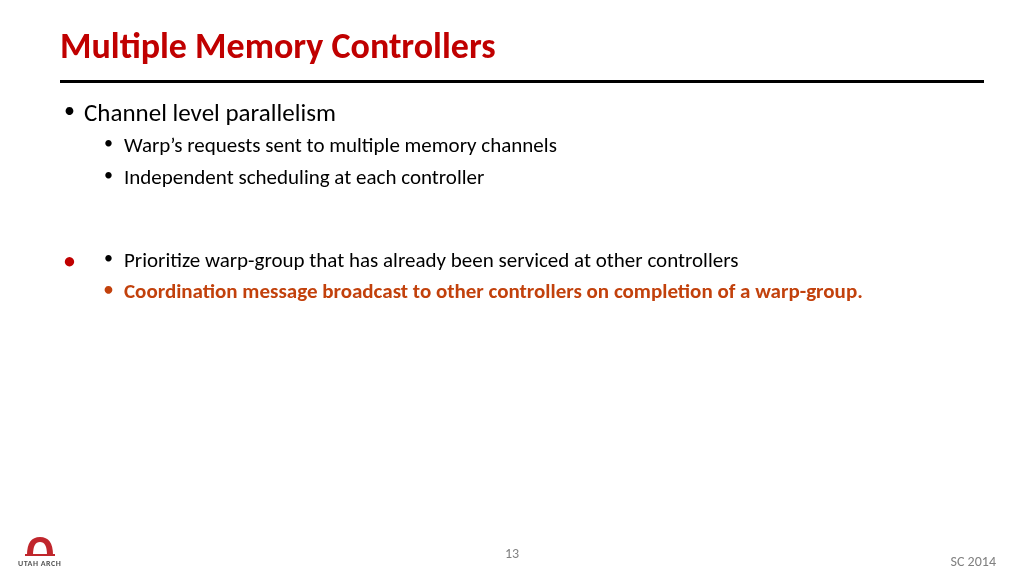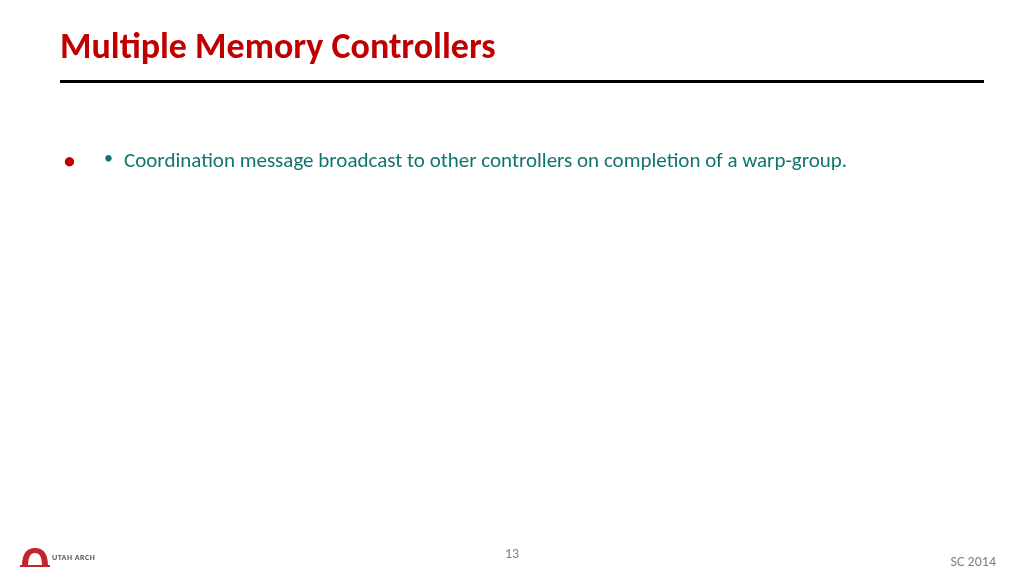--- a/index.html
+++ b/index.html
@@ -12,42 +12,52 @@
   .lvl1 > li::before { content: "•"; position: absolute; left: 4px; top: 0; font-size: 22px; }
   .lvl2 { margin-top: 4px; }
   .lvl2 > li { font-size: 21px; line-height: 1.3; margin-bottom: 4px; padding-left: 40px; position: relative; }
   .lvl2 > li::before { content: "•"; position: absolute; left: 20px; top: 0; font-size: 18px; }
   .gap { height: 18px; }
   .gap-lg { height: 28px; }
   .emph { color: #C00000; font-weight: 700; }
   .emph::before { color: #C00000; }
   .pagenum { position: absolute; bottom: 14px; left: 0; width: 1024px; text-align: center; font-size: 14px; color: #808080; }
   .conf { position: absolute; bottom: 6px; right: 28px; font-size: 14px; color: #808080; }
-  .logo { position: absolute; left: 18px; bottom: 8px; display: flex; flex-direction: row; align-items: center; }
+  .logo { position: absolute; left: 18px; bottom: 8px; display: flex; flex-direction: column; align-items: center; }
   .arch-shape { width: 34px; height: 24px; position: relative; }
   .arch-shape svg { display: block; }
   .logo-text { font-size: 8px; letter-spacing: 0.5px; color: #555; font-weight: 600; margin-top: 1px; }
 </style>
 </head>
 <body>
 
 <div class="slide">
   <h1 class="title">Multiple Memory Controllers</h1>
   <hr class="rule">
 
+  <ul class="lvl1">
+    <li>
+      <span>Channel level parallelism</span>
+      <ul class="lvl2">
+        <li>Warp’s requests sent to multiple memory channels</li>
+        <li>Independent scheduling at each controller</li>
+      </ul>
+    </li>
+  </ul>
 
   <div class="gap"></div>
 
 
   <div class="gap-lg"></div>
 
   <ul class="lvl1">
     <li class="emph">
       <ul class="lvl2">
-        <li style="color:#0f766e; font-weight:400;">Coordination message broadcast to other controllers on completion of a warp-group.</li>
+        <li style="color:#000; font-weight:400;">Prioritize warp-group that has already been serviced at other controllers</li>
+        <li style="color:#c2410c; font-weight:700;">Coordination message broadcast to other controllers on completion of a warp-group.</li>
       </ul>
     </li>
   </ul>
 
   <div class="pagenum">13</div>
   <div class="conf">SC 2014</div>
 
   <div class="logo">
     <div class="arch-shape">
       <svg viewBox="0 0 34 24" width="34" height="24">

